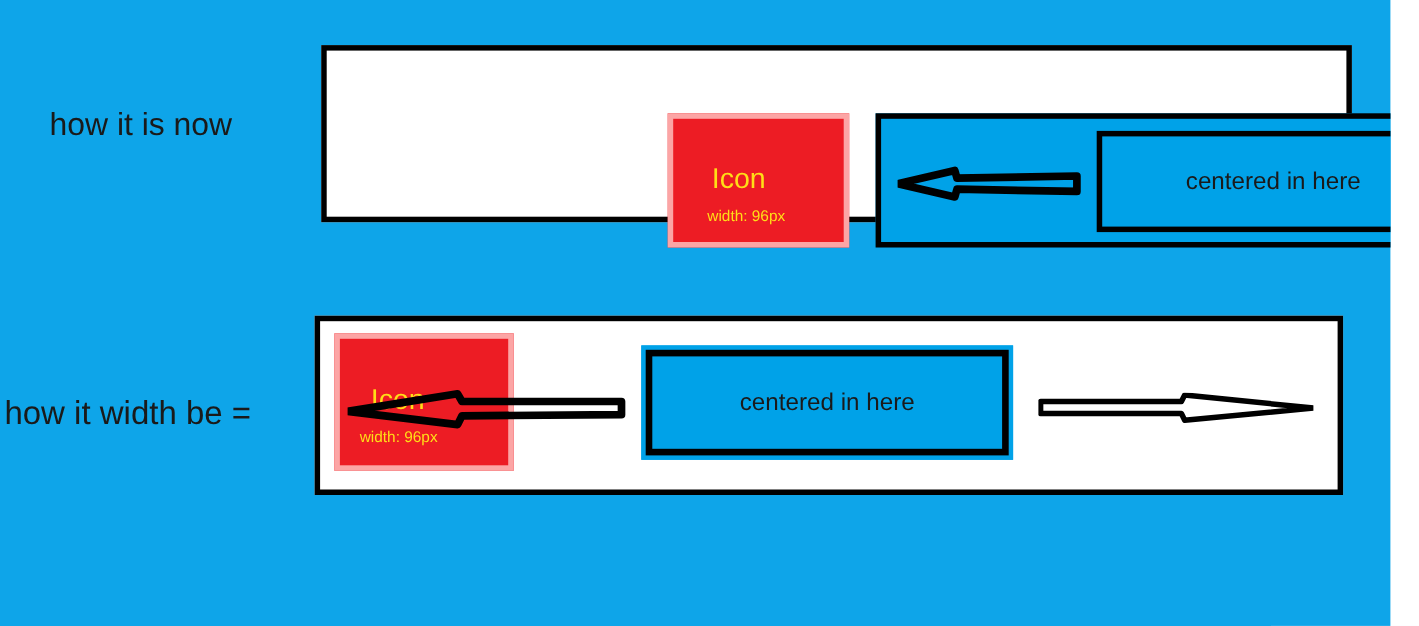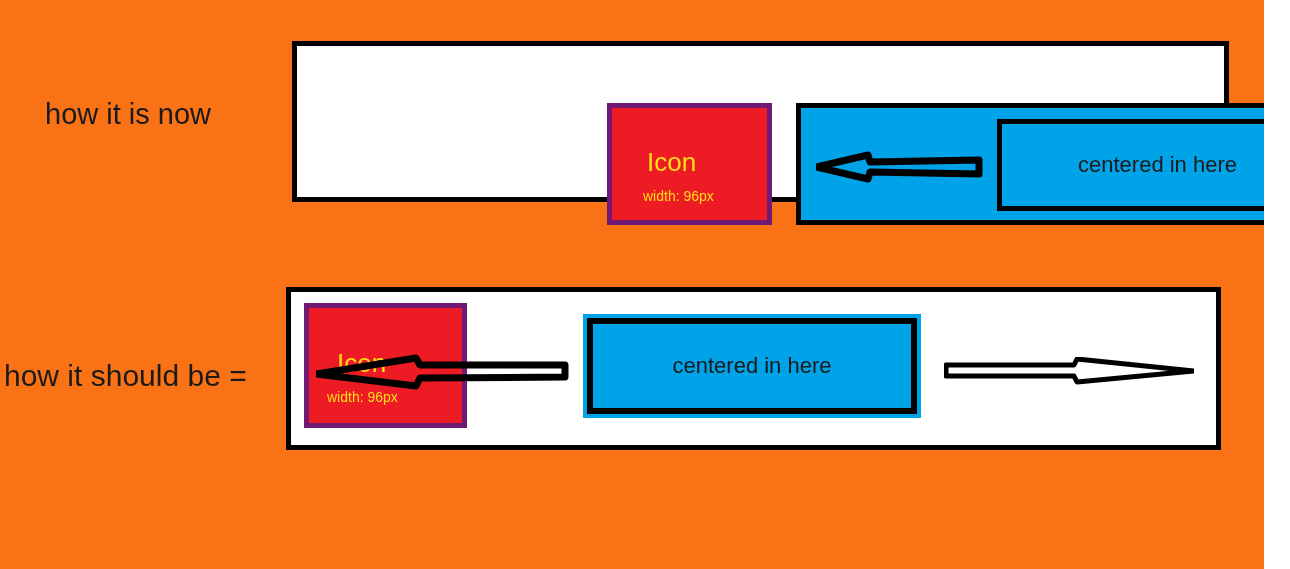--- a/index.html
+++ b/index.html
@@ -7,21 +7,21 @@
     padding: 0;
     background: #ffffff;
   }
   body {
     font-family: "Liberation Sans", sans-serif;
   }
   #canvas {
     position: relative;
     width: 1264px;
     height: 569px;
-    background: #f97316;
+    background: #0ea5e9;
     overflow: hidden;
   }
 
   
   .side-label {
     position: absolute;
     color: #1a1a1a;
     font-family: "Liberation Sans", sans-serif;
     font-weight: 400;
     white-space: nowrap;
@@ -55,21 +55,21 @@
     left: 286px;
     top: 287px;
     width: 935px;
     height: 163px;
   }
 
   
   .icon-box {
     position: absolute;
     background: #ED1C24;
-    border: 5px solid #701a75;
+    border: 5px solid #fca5a5;
     box-sizing: border-box;
     color: #FFDE17;
   }
   #icon-box-now {
     left: 310px;
     top: 57px;
     width: 165px;
     height: 122px;
   }
   #icon-box-should {
@@ -181,21 +181,21 @@
     </div>
 
     <div class="arrow" id="arrow-now-left">
       <svg viewBox="0 0 170 38" width="170" height="38" preserveAspectRatio="none">
         <path d="M 0 19 L 52 7 L 54 14 L 163 12 L 163 26 L 54 24 L 52 31 Z" fill="none" stroke="#000000" stroke-width="7" stroke-linejoin="round"></path>
       </svg>
     </div>
 
   </div>
 
-  <div class="side-label" id="label-should">how it should be =</div>
+  <div class="side-label" id="label-should">how it width be =</div>
 
   <div class="panel" id="panel-should"></div>
 
   <div class="icon-box" id="icon-box-should">
     <span class="icon-title">Icon</span>
     <span class="icon-sub">width: 96px</span>
   </div>
 
   <div id="centered-box-should">
     <div class="inner-rule">

